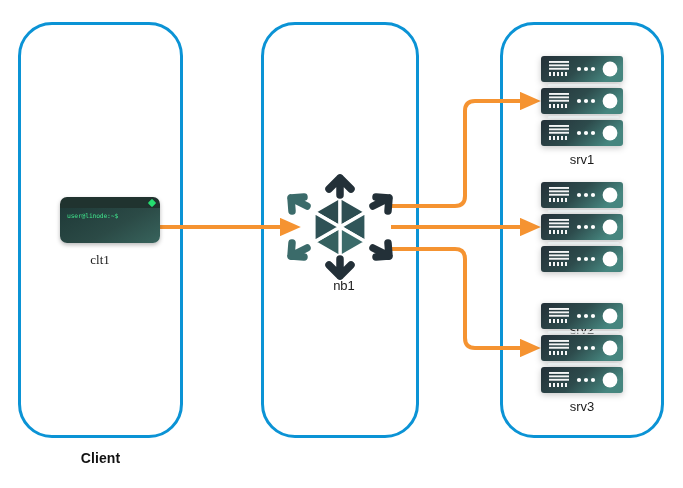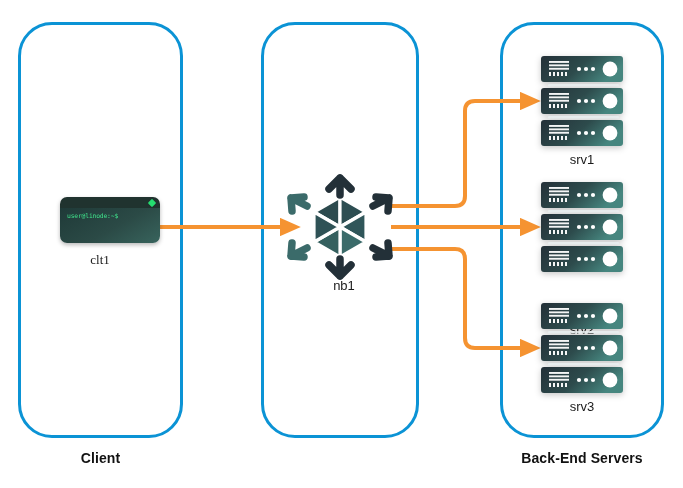--- a/index.html
+++ b/index.html
@@ -340,15 +340,14 @@
         <circle cx="72" cy="46" r="7.4"></circle>
         <circle cx="72" cy="78" r="7.4"></circle>
       </g>
     </g>
   </svg>
   <div class="node-label" style="left:542px; top:399px; width:80px;">srv3</div>
 
   <div class="zone-label" style="left:18px; top:450px; width:165px;">Client</div>
 
 
-  <div class="zone-label" style="left:500px; top:450px; width:164px;">Back-End Servers</div>
 
 </div>
 
 </body></html>

